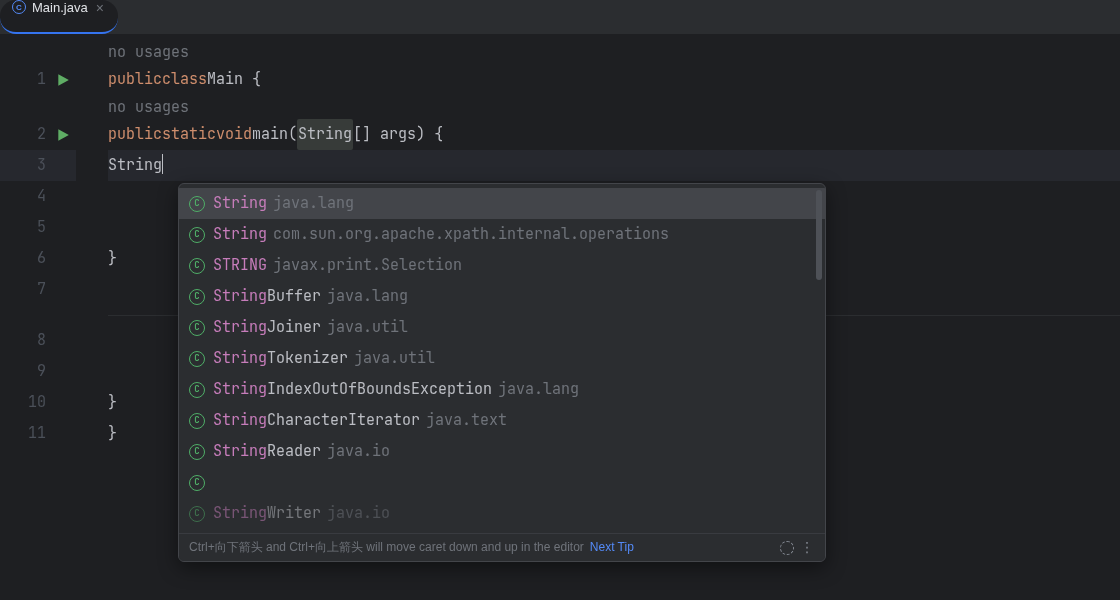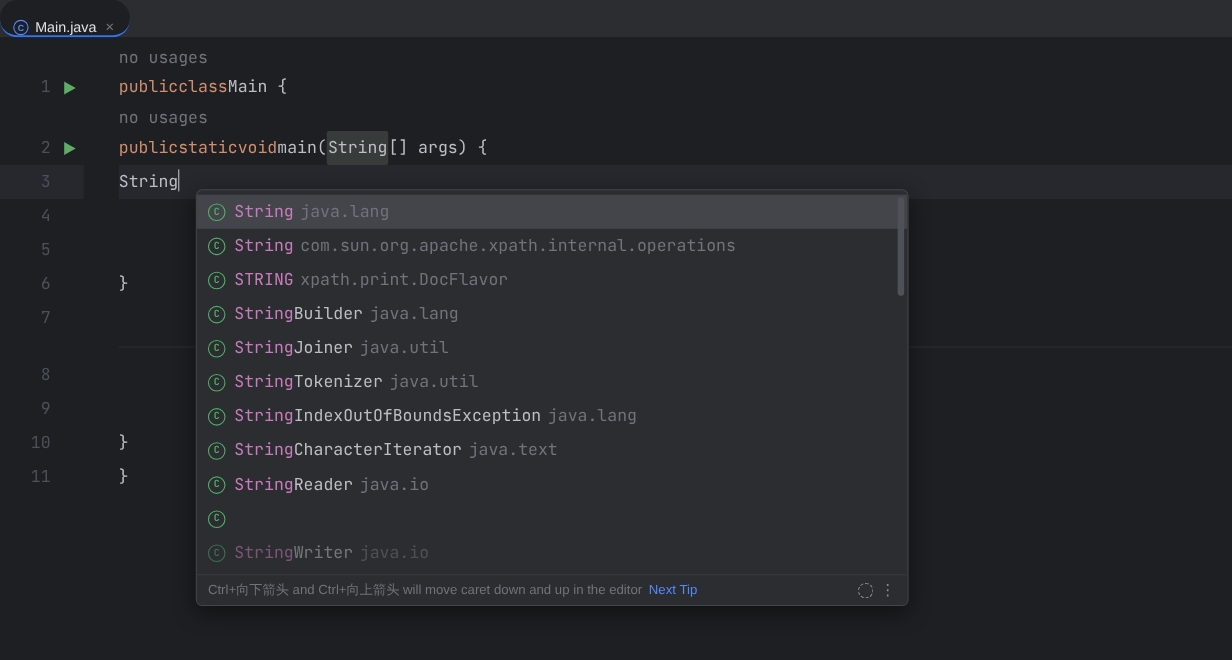--- a/index.html
+++ b/index.html
@@ -1,38 +1,38 @@
 <!DOCTYPE html>
 <html><head>
 <meta charset="utf-8">
 <style>
   * { margin: 0; padding: 0; box-sizing: border-box; }
   html, body { width: 1120px; height: 600px; overflow: hidden; background: #1e1f22; font-family: "Segoe UI", Arial, sans-serif; font-size: 13px; color: #bcbec4; }
   .tab-bar { height: 34px; display: flex; align-items: stretch; background: #2b2d30; }
-  .tab { display: flex; align-items: flex-end; padding: 0 12px; gap: 6px; border-bottom: 2px solid #3574f0; background: #1e1f22; position: relative; border-radius: 16px; }
+  .tab { display: flex; align-items: flex-start; padding: 0 12px; gap: 6px; border-bottom: 2px solid #3574f0; background: #1e1f22; position: relative; border-radius: 16px; }
   .tab-icon { width: 14px; height: 14px; border-radius: 50%; border: 1.5px solid #548af7; display: flex; align-items: center; justify-content: center; font-size: 8px; color: #548af7; font-weight: bold; }
   .tab-icon::after { content: "C"; }
   .tab-title { color: #dfe1e5; }
   .tab-close { color: #6f737a; font-size: 14px; padding: 0 2px; cursor: pointer; }
   .editor-area { display: flex; height: calc(100% - 34px); background: #1e1f22; }
   .gutter { width: 76px; text-align: right; padding-top: 6px; color: #4b5059; font-family: "JetBrains Mono","Consolas",monospace; font-size: 15px; line-height: 31px; user-select:none; position: relative; }
   .gutter-line { height: 31px; display: flex; align-items: center; justify-content: flex-end; padding-right: 30px; position: relative; }
   .run-icon { position: absolute; right: 6px; top: 50%; transform: translateY(-50%); }
   .run-icon svg { width: 14px; height: 14px; display:block; }
   .code-col { flex:1; position: relative; padding-top: 6px; font-family: "JetBrains Mono","Consolas",monospace; font-size: 15px; line-height: 31px; margin-left: 32px; }
   .code-line { height: 31px; display:flex; align-items:center; white-space: pre; position:relative; }
   .hl-row { background: #26282e; }
   .usages { color: #6f737a; }
   .sep { position:absolute; left:0; right:0; border-top:1px solid #2b2d30; }
   .kw { color: #cf8e6d; }
   .ident { color: #bcbec4; }
   .param-type { background: #373b39; padding: 0 1px; border-radius:2px; }
   .punct { color: #bcbec4; }
   .caret { display:inline-block; width:1px; height:20px; background:#bcbec4; vertical-align:middle; margin-bottom:3px; }
-  .popup { position: absolute; left: 70px; top: 138px; width: 648px; background: #2b2d30; border: 1px solid #43454a; border-radius: 6px; box-shadow: 0 6px 20px rgba(0,0,0,.45); overflow:hidden; font-family: "JetBrains Mono","Consolas",monospace; font-size:15px; }
+  .popup { position: absolute; left: 70px; top: 149px; width: 648px; background: #2b2d30; border: 1px solid #43454a; border-radius: 6px; box-shadow: 0 6px 20px rgba(0,0,0,.45); overflow:hidden; font-family: "JetBrains Mono","Consolas",monospace; font-size:15px; }
   .popup-list { max-height: 355px; overflow:hidden; padding: 4px 0; }
   .popup-item { height: 31px; display:flex; align-items:center; padding: 0 10px; gap: 8px; }
   .popup-item.selected { background: #43454a; }
   .ci-icon { width:16px; height:16px; border-radius:50%; border:1.5px solid #4fad67; display:flex; align-items:center; justify-content:center; font-size:9px; color:#4fad67; font-weight:bold; flex-shrink:0; }
   .ci-icon::after{content:"C";}
   .match { color: #c77dbb; }
   .rest { color: #bcbec4; }
   .pkg { color: #6f737a; margin-left: 6px; }
   .popup-footer { height: 28px; background:#2b2d30; border-top:1px solid #393b40; display:flex; align-items:center; padding: 0 10px; font-family: "Segoe UI",Arial,sans-serif; font-size:12px; color:#6f737a; gap:6px; }
   .next-tip { color:#548af7; cursor:pointer; }
@@ -124,25 +124,25 @@
         <div class="popup-item selected">
             <span class="ci-icon"></span>
             <span><span class="match">String</span><span class="rest"></span><span class="pkg">java.lang</span></span>
           </div>
         <div class="popup-item">
             <span class="ci-icon"></span>
             <span><span class="match">String</span><span class="rest"></span><span class="pkg">com.sun.org.apache.xpath.internal.operations</span></span>
           </div>
         <div class="popup-item">
             <span class="ci-icon"></span>
-            <span><span class="match">STRING</span><span class="rest"></span><span class="pkg">xpath.print.DocFlavor</span></span>
+            <span><span class="match">STRING</span><span class="rest"></span><span class="pkg">javax.print.Selection</span></span>
           </div>
         <div class="popup-item">
             <span class="ci-icon"></span>
-            <span><span class="match">String</span><span class="rest">Builder</span><span class="pkg">java.lang</span></span>
+            <span><span class="match">String</span><span class="rest">Buffer</span><span class="pkg">java.lang</span></span>
           </div>
         <div class="popup-item">
             <span class="ci-icon"></span>
             <span><span class="match">String</span><span class="rest">Joiner</span><span class="pkg">java.util</span></span>
           </div>
         <div class="popup-item">
             <span class="ci-icon"></span>
             <span><span class="match">String</span><span class="rest">Tokenizer</span><span class="pkg">java.util</span></span>
           </div>
         <div class="popup-item">

